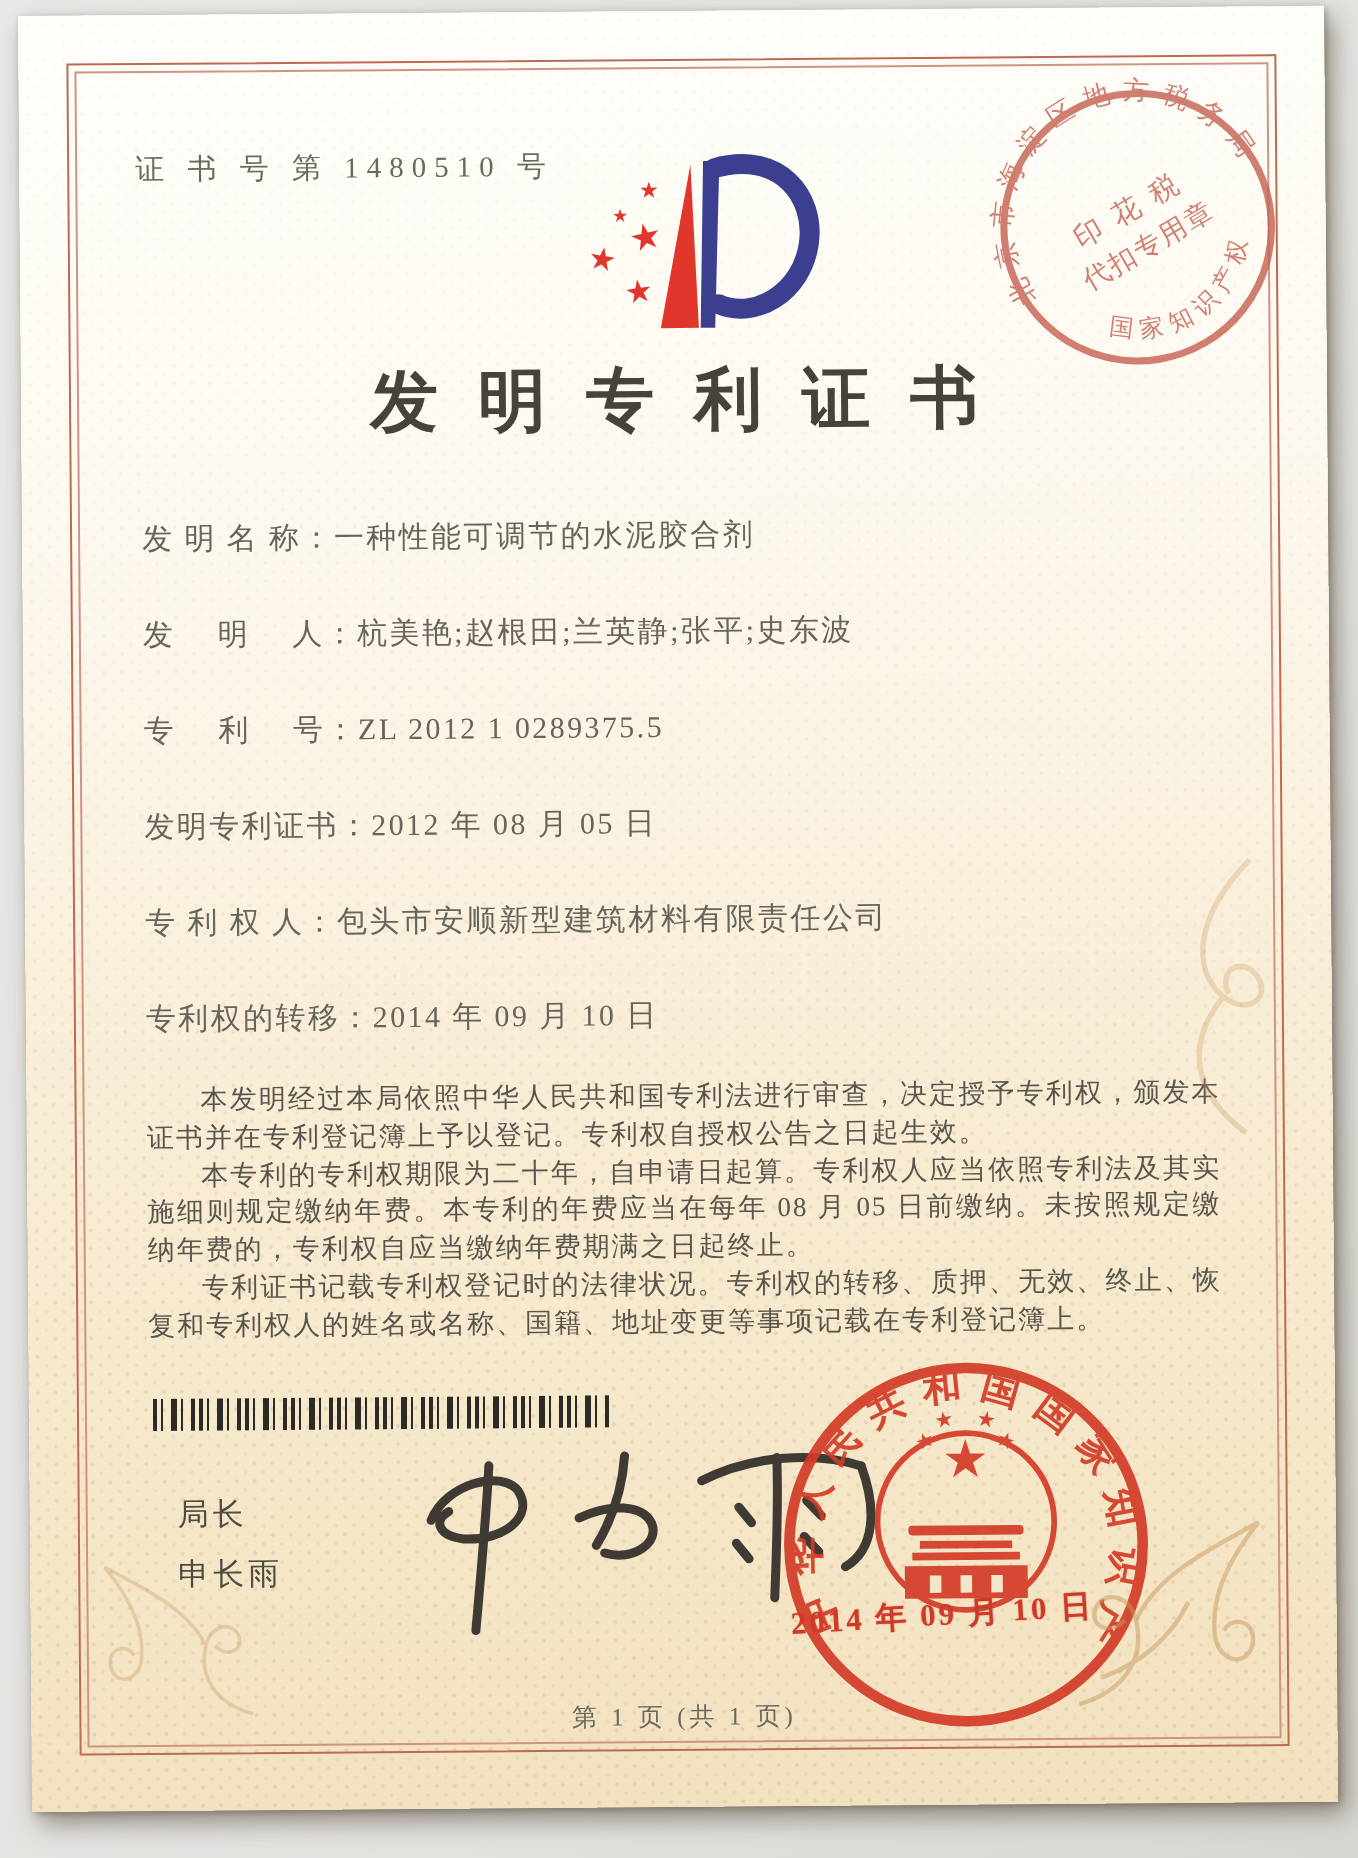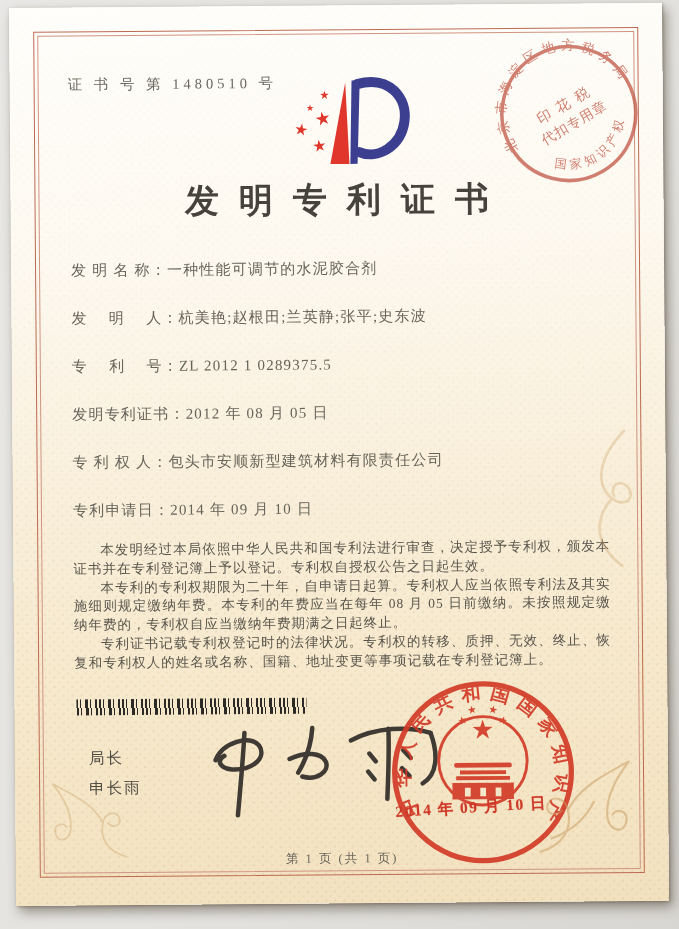--- a/index.html
+++ b/index.html
@@ -132,21 +132,21 @@
       </div>
       <div class="field-row">
         <span class="field-label">发明专利证书：</span>
         <span class="field-value">2012 年 08 月 05 日</span>
       </div>
       <div class="field-row">
         <span class="field-label">专 利 权 人：</span>
         <span class="field-value">包头市安顺新型建筑材料有限责任公司</span>
       </div>
       <div class="field-row">
-        <span class="field-label">专利申请日：</span>
+        <span class="field-label">专利权的转移：</span>
         <span class="field-value">2014 年 09 月 10 日</span>
       </div>
     </div>
 
     <div class="body-text">
       <p>本发明经过本局依照中华人民共和国专利法进行审查，决定授予专利权，颁发本证书并在专利登记簿上予以登记。专利权自授权公告之日起生效。</p>
       <p>本专利的专利权期限为二十年，自申请日起算。专利权人应当依照专利法及其实施细则规定缴纳年费。本专利的年费应当在每年 08 月 05 日前缴纳。未按照规定缴纳年费的，专利权自应当缴纳年费期满之日起终止。</p>
       <p>专利证书记载专利权登记时的法律状况。专利权的转移、质押、无效、终止、恢复和专利权人的姓名或名称、国籍、地址变更等事项记载在专利登记簿上。</p>
     </div>
 

